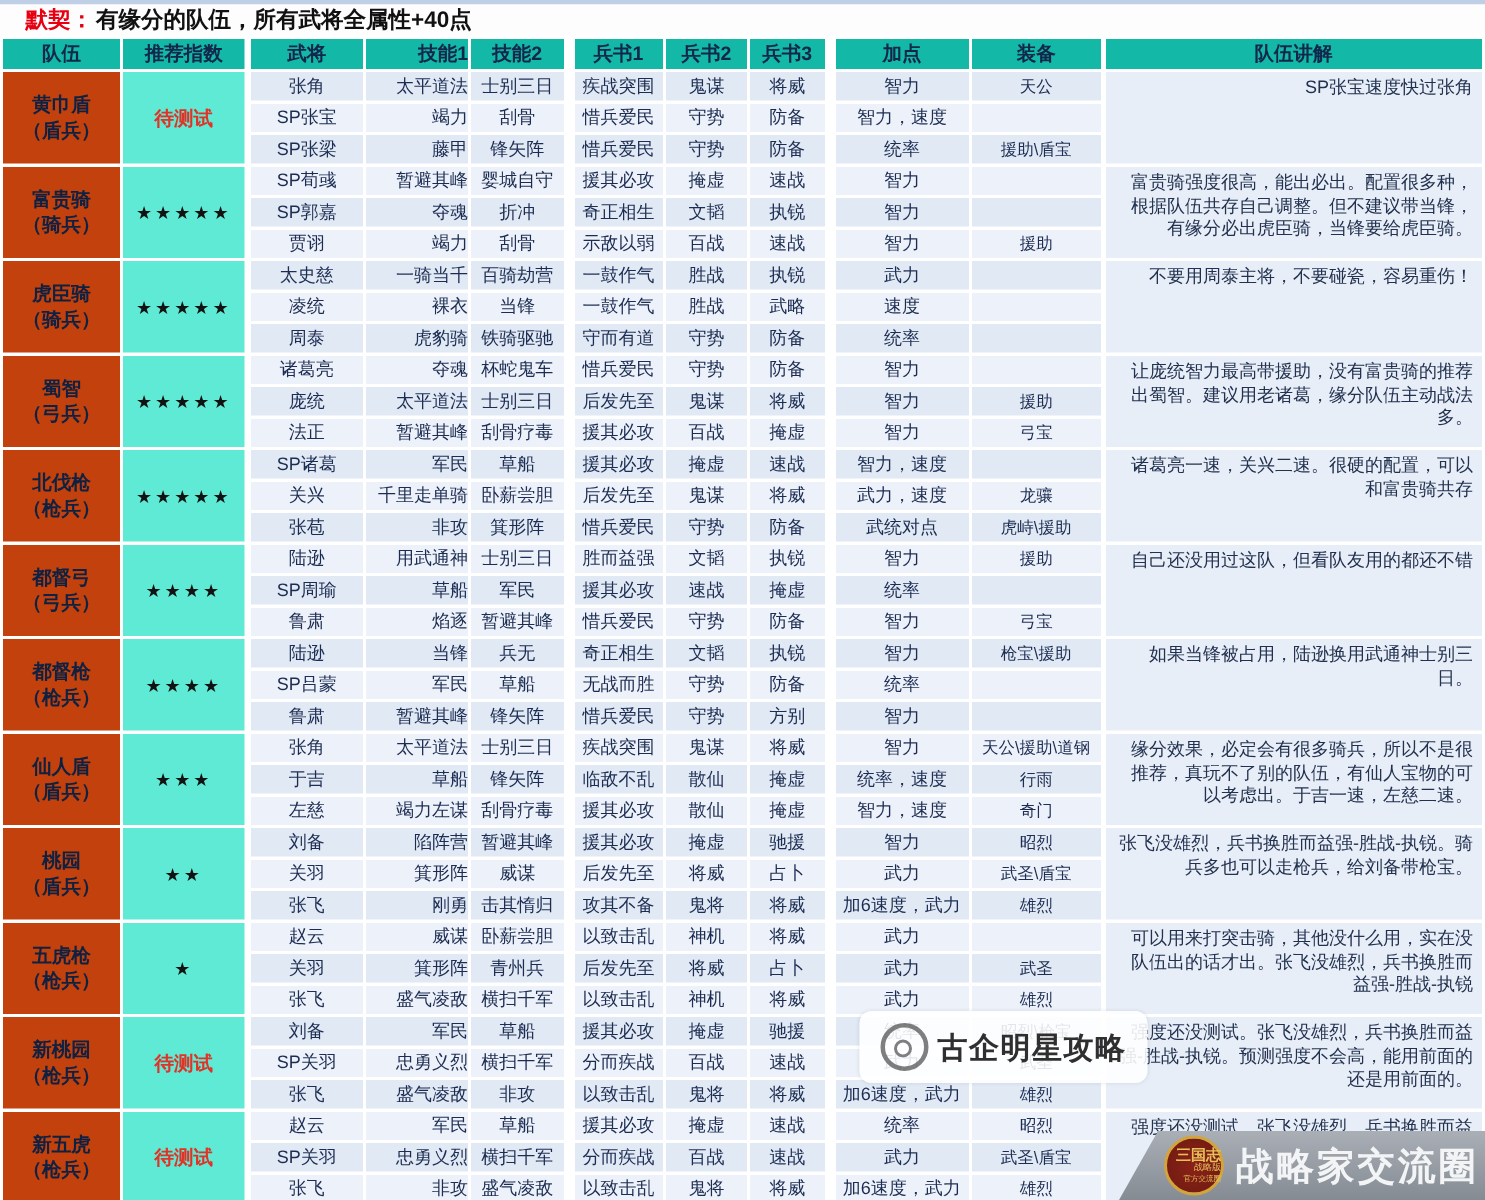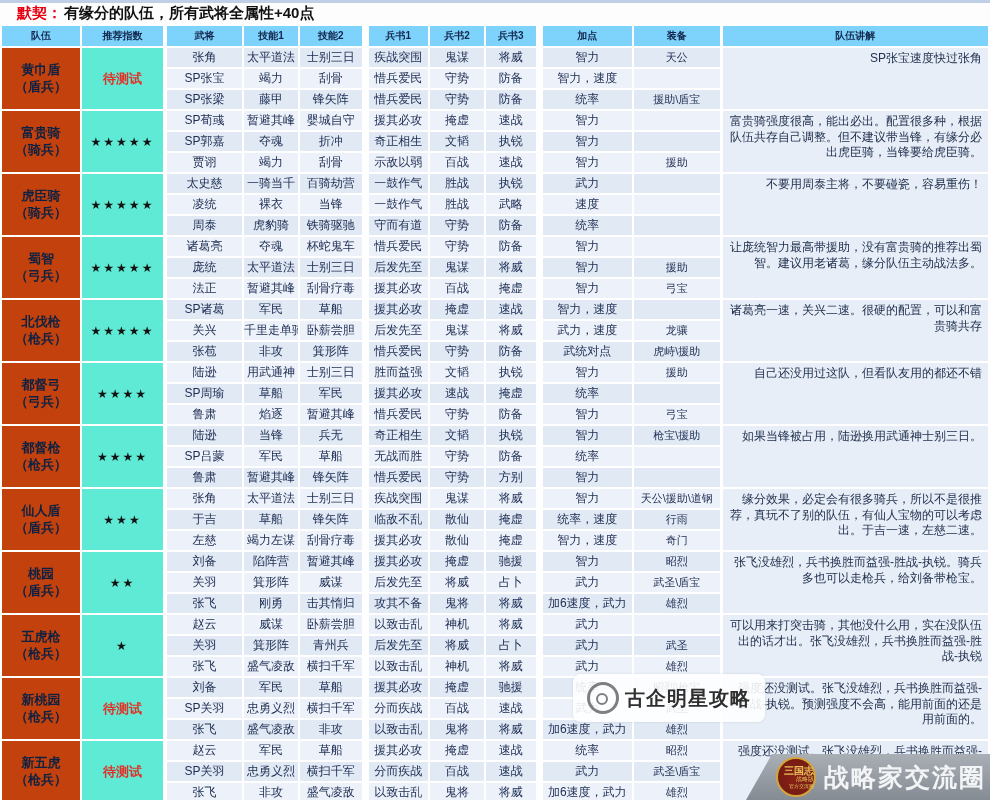--- a/index.html
+++ b/index.html
@@ -8,23 +8,23 @@
   .top-strip{height:3px;background:#bfcfe6;}
   .title-bar{height:21px;display:flex;align-items:center;padding-left:17px;
              font-size:15px;font-weight:700;background:#fdfdfd;}
   .title-red{color:#e60012;margin-right:2px;}
   .title-black{color:#111;}
   table{border-collapse:collapse;table-layout:fixed;width:990px;}
   th,td{border:2px solid #ffffff;padding:0;text-align:center;vertical-align:middle;
         overflow:hidden;box-sizing:border-box;}
   thead tr{height:22px;}
   tbody tr{height:21px;}
-  th{background:#7dd3fc;color:#13264c;font-size:10px;font-weight:700;white-space:nowrap;}
+  th{background:#14b8a6;color:#13264c;font-size:13px;font-weight:700;white-space:nowrap;}
   td{font-size:12px;color:#1c2c52;white-space:nowrap;}
-  .c0{width:80px;} .c1{width:84px;} .c2{width:78px;} .c3{width:56px;} .c4{width:66px;}
+  .c0{width:80px;} .c1{width:84px;} .c2{width:78px;} .c3{width:70px;text-align:right;} .c4{width:66px;}
   .c5{width:64px;} .c6{width:56px;} .c7{width:54px;} .c8{width:94px;} .c9{width:88px;}
   .c2{border-left-width:4px;} .c5{border-left-width:7px;} .c8{border-left-width:7px;}
   .c10{border-left-width:3px;}
   td.c9{font-size:11px;}
   tr.r-even td.mc{background:#e0e9f4;}
   tr.r-odd  td.mc{background:#edf2fa;}
   td.team-cell{background:#c2410c;font-weight:700;color:#0e2142;font-size:13px;line-height:1.3;}
   td.rating-cell{background:#5eead4;}
   .stars{letter-spacing:2px;color:#121212;font-size:12px;font-weight:700;}
   .pending{color:#e23126;font-weight:700;font-size:13px;}

